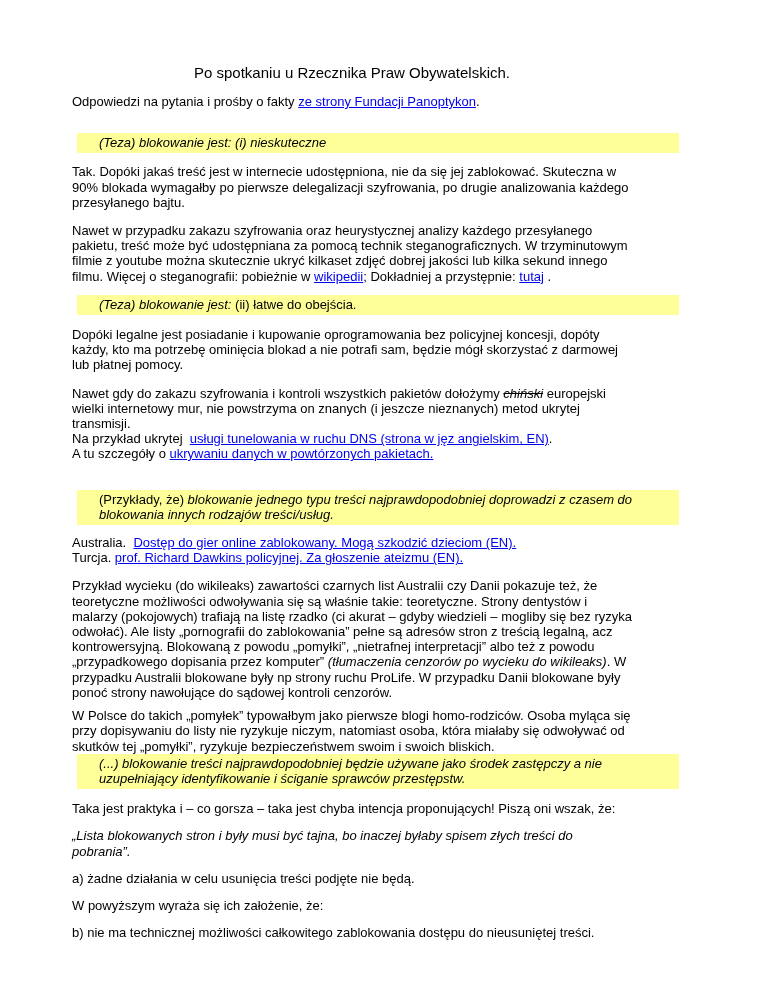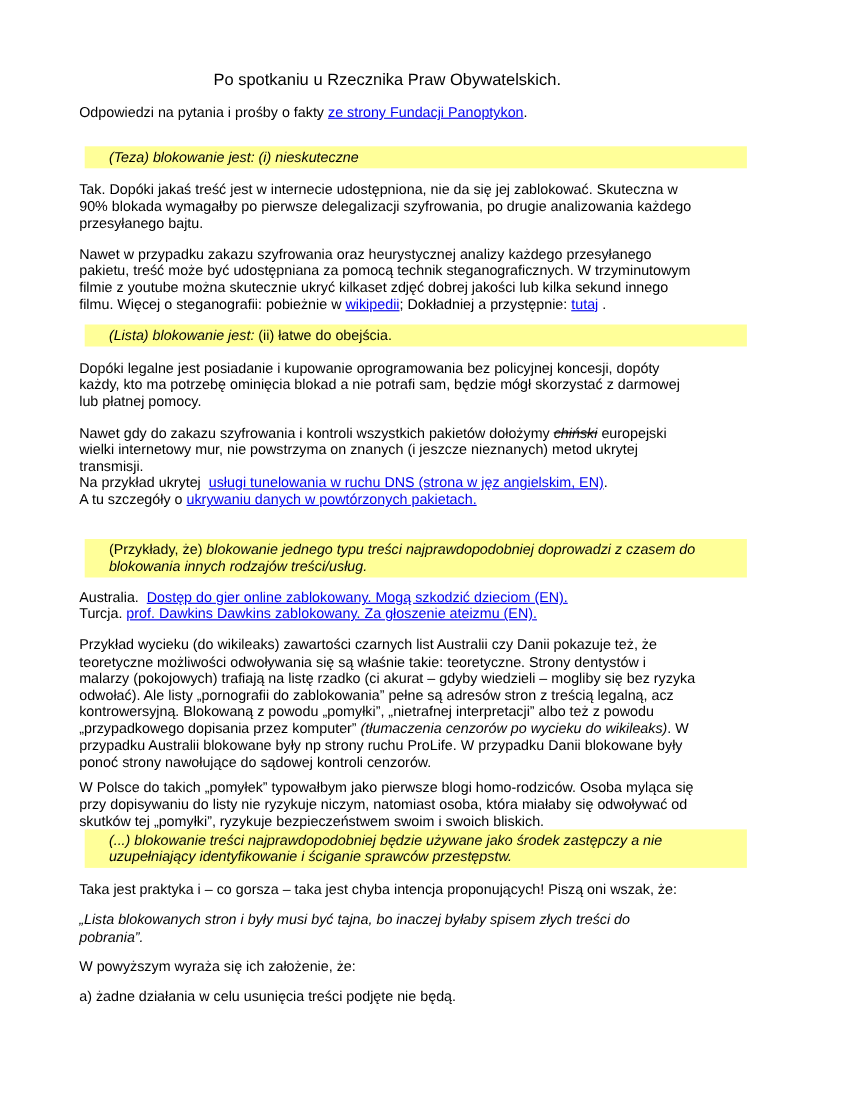--- a/index.html
+++ b/index.html
@@ -49,38 +49,39 @@
   <h1 class="title">Po spotkaniu u Rzecznika Praw Obywatelskich.</h1>
 
   <p class="m24"><span>Odpowiedzi na pytania i prośby o fakty </span><a class="link">ze strony Fundacji Panoptykon</a><span>.</span></p>
 
   <div class="hl m11"><span class="i">(Teza) blokowanie jest: (i) nieskuteczne</span></div>
 
   <p class="m13">Tak. Dopóki jakaś treść jest w internecie udostępniona, nie da się jej zablokować. Skuteczna w 90% blokada wymagałby po pierwsze delegalizacji szyfrowania, po drugie analizowania każdego przesyłanego bajtu.</p>
 
   <p class="m11"><span>Nawet w przypadku zakazu szyfrowania oraz heurystycznej analizy każdego przesyłanego pakietu, treść może być udostępniana za pomocą technik steganograficznych. W trzyminutowym filmie z youtube można skutecznie ukryć kilkaset zdjęć dobrej jakości lub kilka sekund innego filmu. Więcej o steganografii: pobieżnie w </span><a class="link">wikipedii</a><span>; Dokładniej a przystępnie: </span><a class="link">tutaj</a><span> .</span></p>
 
-  <div class="hl m12"><span class="i">(Lista) blokowanie jest:</span><span> (ii) łatwe do obejścia.</span></div>
+  <div class="hl m12"><span class="i">(Teza) blokowanie jest:</span><span> (ii) łatwe do obejścia.</span></div>
 
   <p class="m13">Dopóki legalne jest posiadanie i kupowanie oprogramowania bez policyjnej koncesji, dopóty każdy, kto ma potrzebę ominięcia blokad a nie potrafi sam, będzie mógł skorzystać z darmowej lub płatnej pomocy.</p>
 
   <p class="m28"><span>Nawet gdy do zakazu szyfrowania i kontroli wszystkich pakietów dołożymy </span><span class="strike">chiński</span><span> europejski wielki internetowy mur, nie powstrzyma on znanych (i jeszcze nieznanych) metod ukrytej transmisji.</span><br><span>Na przykład ukrytej&nbsp; </span><a class="link">usługi tunelowania w ruchu DNS (strona w jęz angielskim, EN)</a><span>.</span><br><span>A tu szczegóły o </span><a class="link">ukrywaniu danych w powtórzonych pakietach.</a></p>
 
   <div class="hl m10"><span>(Przykłady, że) </span><span class="i">blokowanie jednego typu treści najprawdopodobniej doprowadzi z czasem do blokowania innych rodzajów treści/usług.</span></div>
 
-  <p class="m13"><span>Australia.&nbsp; </span><a class="link">Dostęp do gier online zablokowany. Mogą szkodzić dzieciom (EN).</a><br><span>Turcja. </span><a class="link">prof. Dawkins Dawkins zablokowany. Za głoszenie ateizmu (EN).</a></p>
+  <p class="m13"><span>Australia.&nbsp; </span><a class="link">Dostęp do gier online zablokowany. Mogą szkodzić dzieciom (EN).</a><br><span>Turcja. </span><a class="link">prof. Richard Dawkins policyjnej. Za głoszenie ateizmu (EN).</a></p>
 
   <p class="m8"><span>Przykład wycieku (do wikileaks) zawartości czarnych list Australii czy Danii pokazuje też, że teoretyczne możliwości odwoływania się są właśnie takie: teoretyczne. Strony dentystów i malarzy (pokojowych) trafiają na listę rzadko (ci akurat – gdyby wiedzieli – mogliby się bez ryzyka odwołać). Ale listy „pornografii do zablokowania” pełne są adresów stron z treścią legalną, acz kontrowersyjną. Blokowaną z powodu „pomyłki”, „nietrafnej interpretacji” albo też z powodu „przypadkowego dopisania przez komputer” </span><span class="i">(tłumaczenia cenzorów po wycieku do wikileaks)</span><span>. W przypadku Australii blokowane były np strony ruchu ProLife. W przypadku Danii blokowane były ponoć strony nawołujące do sądowej kontroli cenzorów.</span></p>
 
   <p class="m14">W Polsce do takich „pomyłek” typowałbym jako pierwsze blogi homo-rodziców. Osoba myląca się przy dopisywaniu do listy nie ryzykuje niczym, natomiast osoba, która miałaby się odwoływać od skutków tej „pomyłki”, ryzykuje bezpieczeństwem swoim i swoich bliskich.</p>
 
   <div class="hl m12"><span class="i">(...) blokowanie treści najprawdopodobniej będzie używane jako środek zastępczy a nie uzupełniający identyfikowanie i ściganie sprawców przestępstw.</span></div>
 
   <p class="m12">Taka jest praktyka i – co gorsza – taka jest chyba intencja proponujących! Piszą oni wszak, że:</p>
 
   <p class="m12 i">„Lista blokowanych stron i były musi być tajna, bo inaczej byłaby spisem złych treści do pobrania”.</p>
 
+  <p class="m12">a) żadne działania w celu usunięcia treści podjęte nie będą.</p>
+
   <p class="m12">W powyższym wyraża się ich założenie, że:</p>
 
-  <p class="m12">a) żadne działania w celu usunięcia treści podjęte nie będą.</p>
-
+  <p class="m12">b) nie ma technicznej możliwości całkowitego zablokowania dostępu do nieusuniętej treści.</p>
 
 </div>
 
 </body></html>

